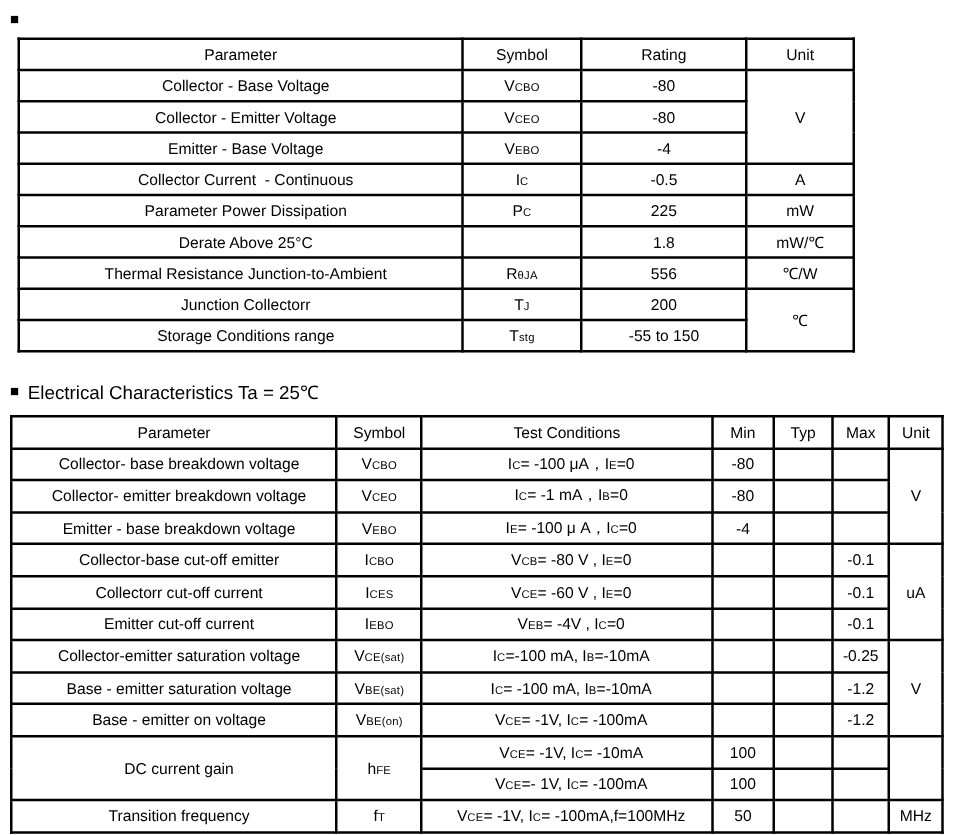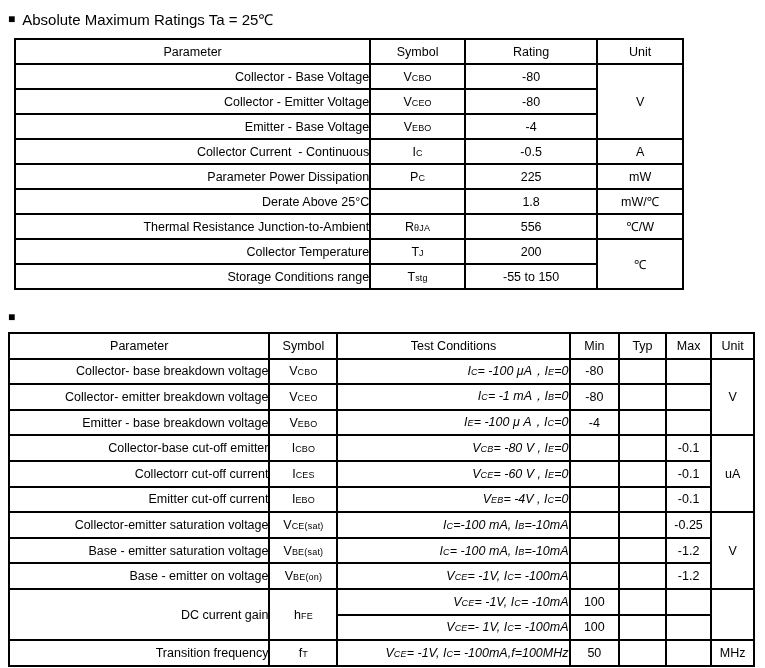--- a/index.html
+++ b/index.html
@@ -36,42 +36,41 @@
     border: 2px solid #000000;
     font-size: 12.5px;
     font-weight: normal;
     padding: 0;
     overflow: hidden;
     white-space: pre-wrap;
   }
   .t1 th, .t1 td { height: 23px; }
   .t2 th, .t2 td { height: 23.6px; }
   .cc { text-align: center; }
-  .cl { text-align: right; padding-left: 8px; }
-  .tc { padding-left: 7px; font-style: italic; }
+  .cl { text-align: center; padding-left: 8px; }
+  .tc { padding-left: 7px; }
   .sub { font-size: 9px; letter-spacing: 0.2px; }
   
   .t1 col.c0 { width: 352px; }
   .t1 col.c1 { width: 94px; }
   .t1 col.c2 { width: 131px; }
   .t1 col.c3 { width: 85px; }
   .t2 col.c0 { width: 257px; }
   .t2 col.c1 { width: 67px; }
   .t2 col.c2 { width: 229px; }
   .t2 col.c3 { width: 49px; }
   .t2 col.c4 { width: 46px; }
   .t2 col.c5 { width: 45px; }
   .t2 col.c6 { width: 42px; }
 </style>
 </head>
 <body>
 
 <div class="section-title title1">
   <span class="bullet">■</span>
-  <span>Absolute Maximum Ratings Ta = 25℃</span>
 </div>
 
 <table class="t1" id="table1">
   <colgroup>
       <col class="c0">
       <col class="c1">
       <col class="c2">
       <col class="c3">
     </colgroup>
   <thead>
@@ -117,35 +116,36 @@
         <td class="cc">1.8</td>
         <td class="cc">mW/℃</td>
       </tr>
       <tr>
         <td class="cl">Thermal Resistance Junction-to-Ambient</td>
         <td class="cc">R<span class="sub">θJA</span></td>
         <td class="cc">556</td>
         <td class="cc">℃/W</td>
       </tr>
       <tr>
-        <td class="cl">Collector Temperature</td>
+        <td class="cl">Junction Collectorr</td>
         <td class="cc">T<span class="sub">J</span></td>
         <td class="cc">200</td>
         <td class="cc" rowspan="2">℃</td>
       </tr>
       <tr>
         <td class="cl">Storage Conditions range</td>
         <td class="cc">T<span class="sub">stg</span></td>
         <td class="cc">-55 to 150</td>
       </tr>
     </tbody>
 </table>
 
 <div class="section-title title2">
   <span class="bullet">■</span>
+  <span>Electrical Characteristics Ta = 25℃</span>
 </div>
 
 <table class="t2" id="table2">
   <colgroup>
       <col class="c0">
       <col class="c1">
       <col class="c2">
       <col class="c3">
       <col class="c4">
       <col class="c5">

